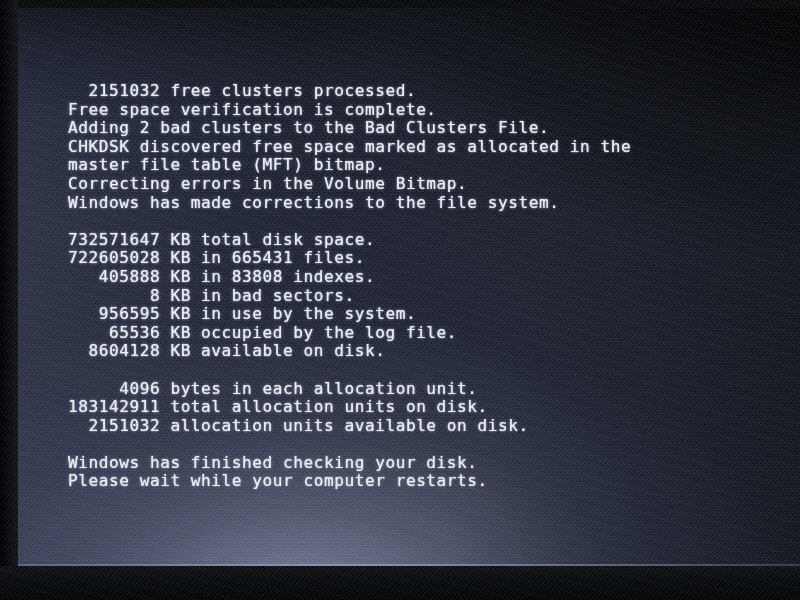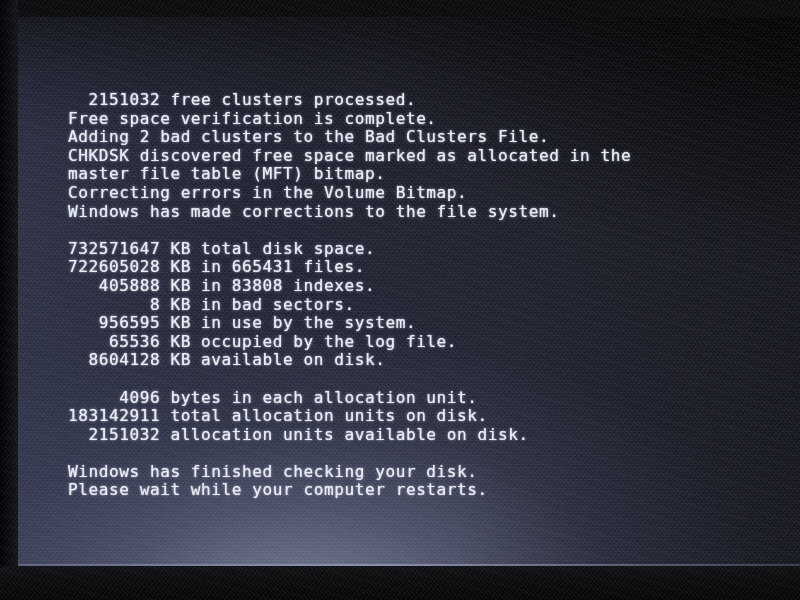--- a/index.html
+++ b/index.html
@@ -21,21 +21,21 @@
     width: 800px;
     height: 600px;
     background: #090a0c;
     overflow: hidden;
   }
 
   
   #screen {
     position: absolute;
     left: 18px;
-    top: 17px;
+    top: 8px;
     width: 782px;
     height: 566px;
     overflow: hidden;
     
     background-color: #20222e;
   }
 
   
   #glow-a, #glow-b, #glow-c {
     position: absolute;

